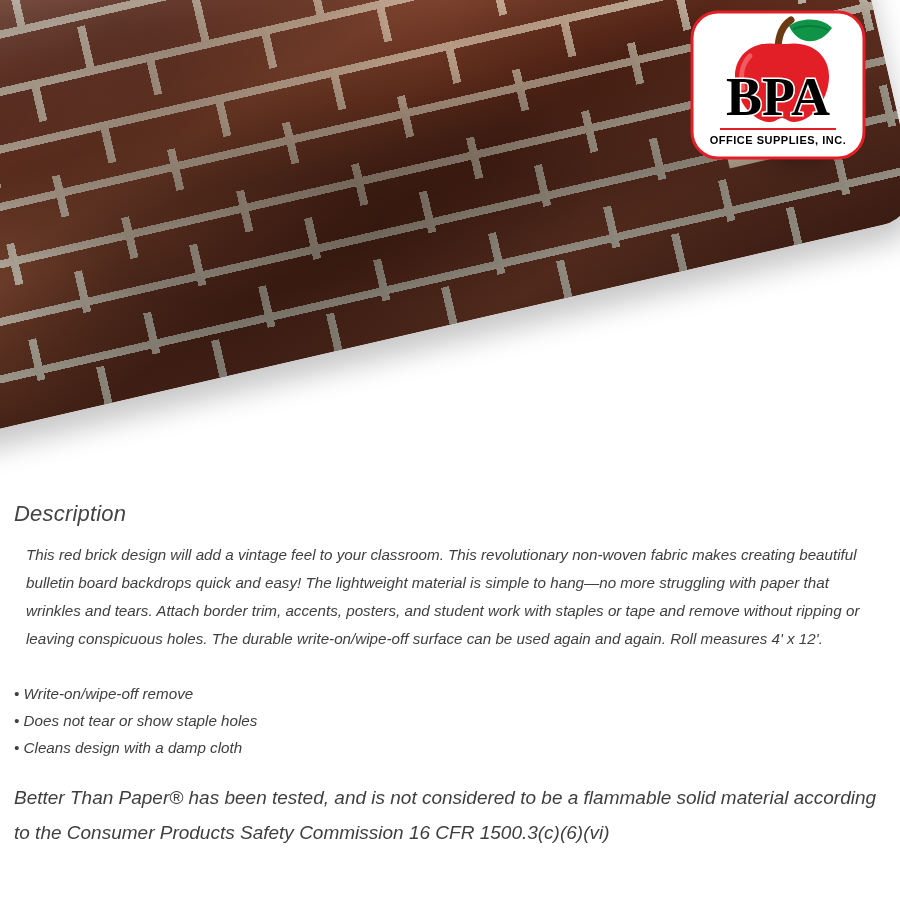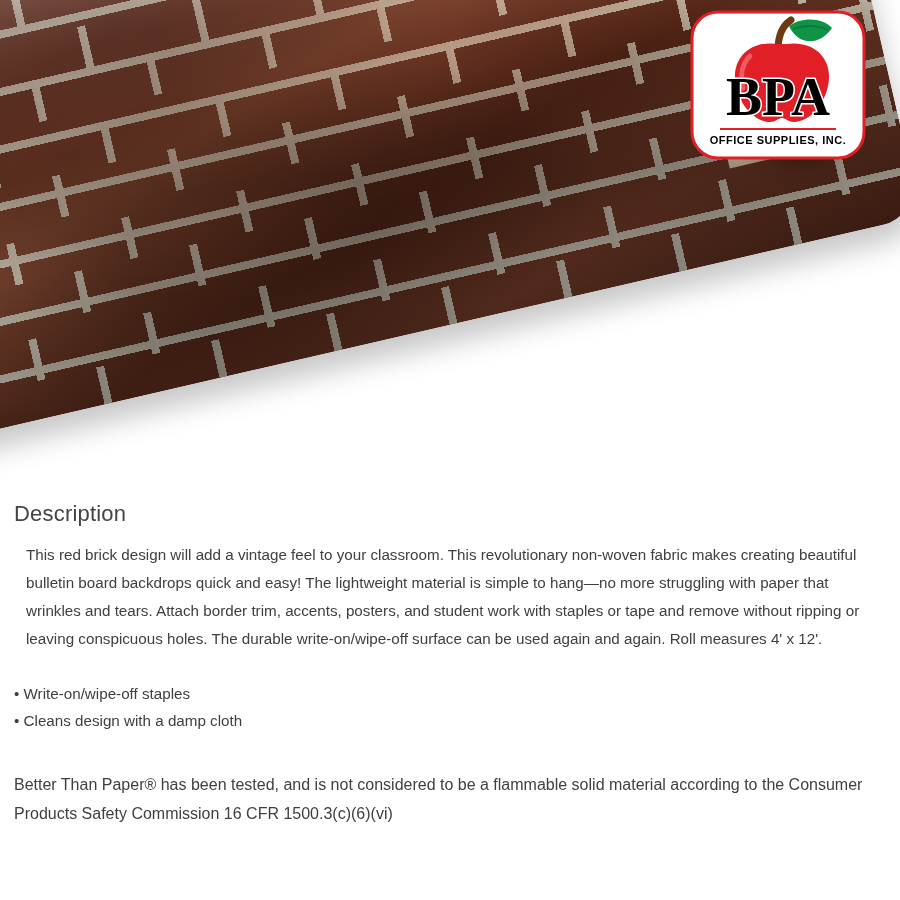--- a/index.html
+++ b/index.html
@@ -150,20 +150,21 @@
     width: 192px;
     height: 150px;
     z-index: 5;
   }
   .logo svg { display: block; }
 
   
   .description {
     padding: 0 14px;
     margin-top: 6px;
+    font-style: italic;
   }
   .desc-title {
     font-size: 22px;
     font-weight: 400;
     color: #444444;
     margin: 0 0 14px 0;
     letter-spacing: .2px;
   }
   .desc-body {
     font-size: 15.2px;
@@ -175,22 +176,22 @@
     list-style: none;
     margin: 26px 0 0 0;
     padding: 0;
   }
   .feature-list li {
     font-size: 15.2px;
     line-height: 1.78;
     color: #3f3f3f;
   }
   .footnote {
-    margin-top: 36px;
-    font-size: 16px;
+    margin-top: 19px;
+    font-size: 19px;
     line-height: 1.85;
     color: #3f3f3f;
   }
 </style>
 </head>
 <body>
 
 <div class="product-image">
   <div class="roll-wrap">
     <div class="roll">
@@ -223,18 +224,19 @@
       <text x="88" y="134" text-anchor="middle" font-family="Liberation Sans, sans-serif" font-size="11" font-weight="bold" fill="#000000" letter-spacing="0.5">OFFICE SUPPLIES, INC.</text>
     </svg>
   </div>
 </div>
 
 <div class="description">
   <h2 class="desc-title">Description</h2>
   <p class="desc-body">This red brick design will add a vintage feel to your classroom. This revolutionary non-woven fabric makes creating beautiful bulletin board backdrops quick and easy! The lightweight material is simple to hang—no more struggling with paper that wrinkles and tears. Attach border trim, accents, posters, and student work with staples or tape and remove without ripping or leaving conspicuous holes. The durable write-on/wipe-off surface can be used again and again. Roll measures 4' x 12'.</p>
 
   <ul class="feature-list">
-    <li>• Write-on/wipe-off staples</li>
+    <li>• Write-on/wipe-off remove</li>
+    <li>• Does not tear or show staple holes</li>
     <li>• Cleans design with a damp cloth</li>
   </ul>
 
   <p class="footnote">Better Than Paper® has been tested, and is not considered to be a flammable solid material according to the Consumer Products Safety Commission 16 CFR 1500.3(c)(6)(vi)</p>
 </div>
 
 </body></html>

